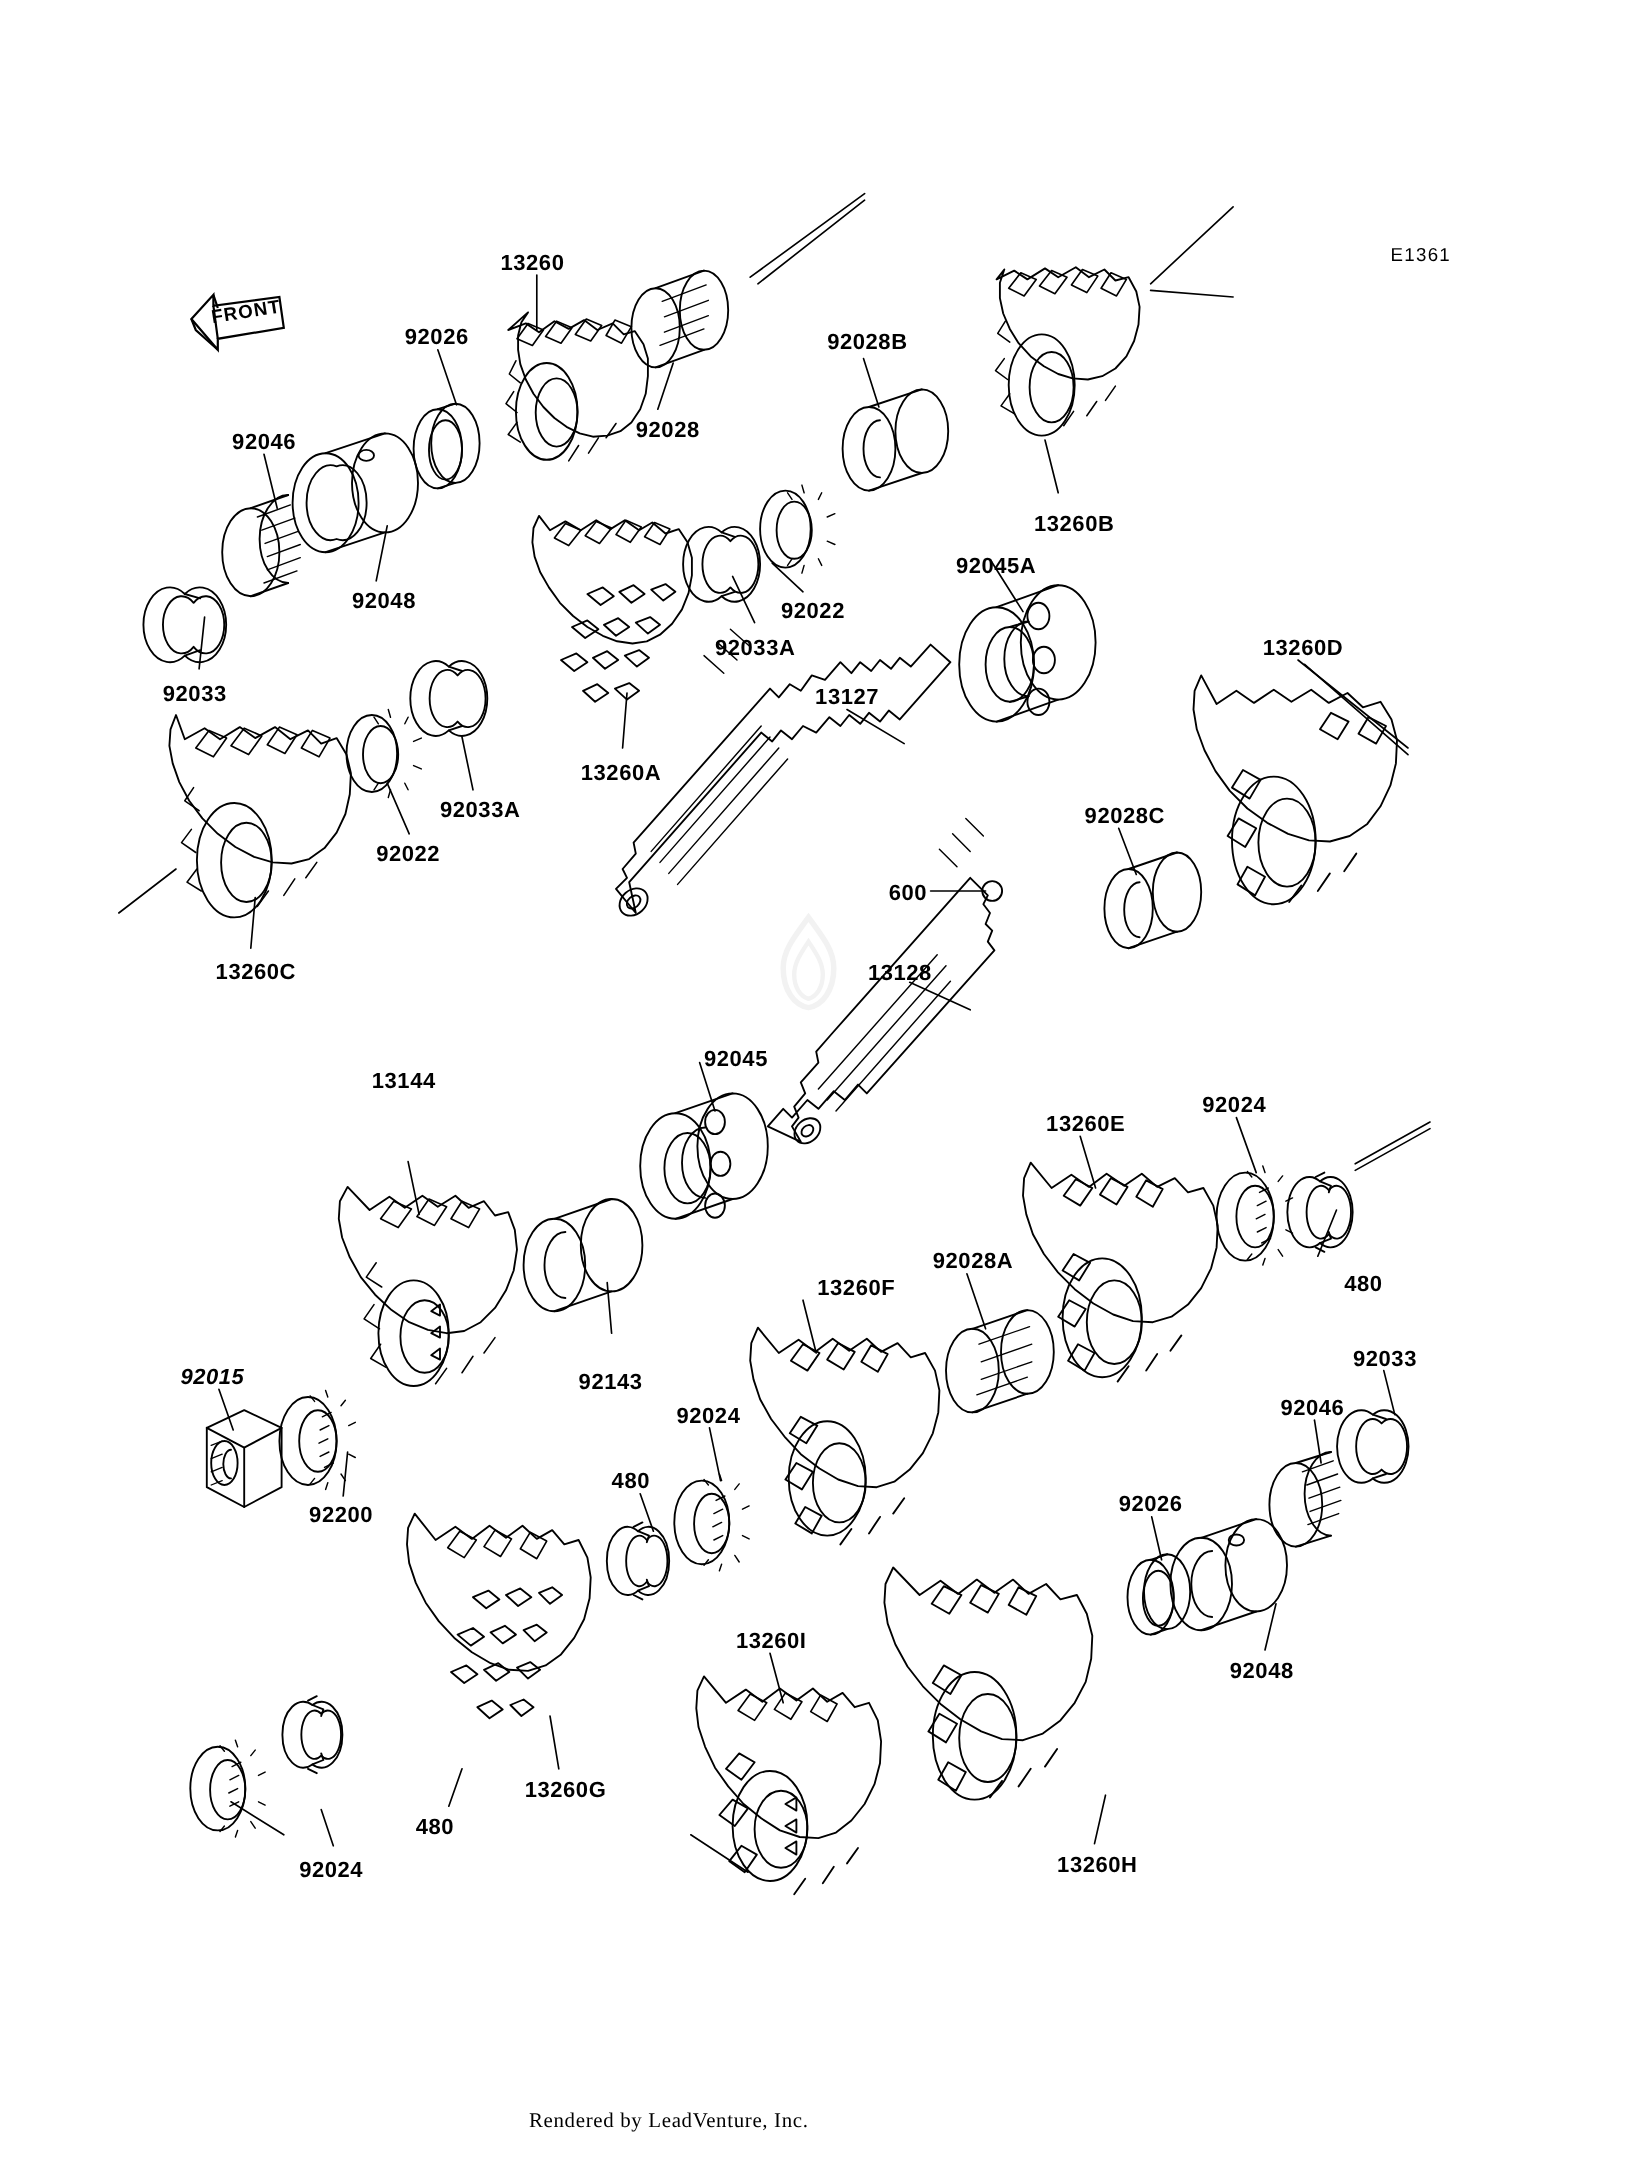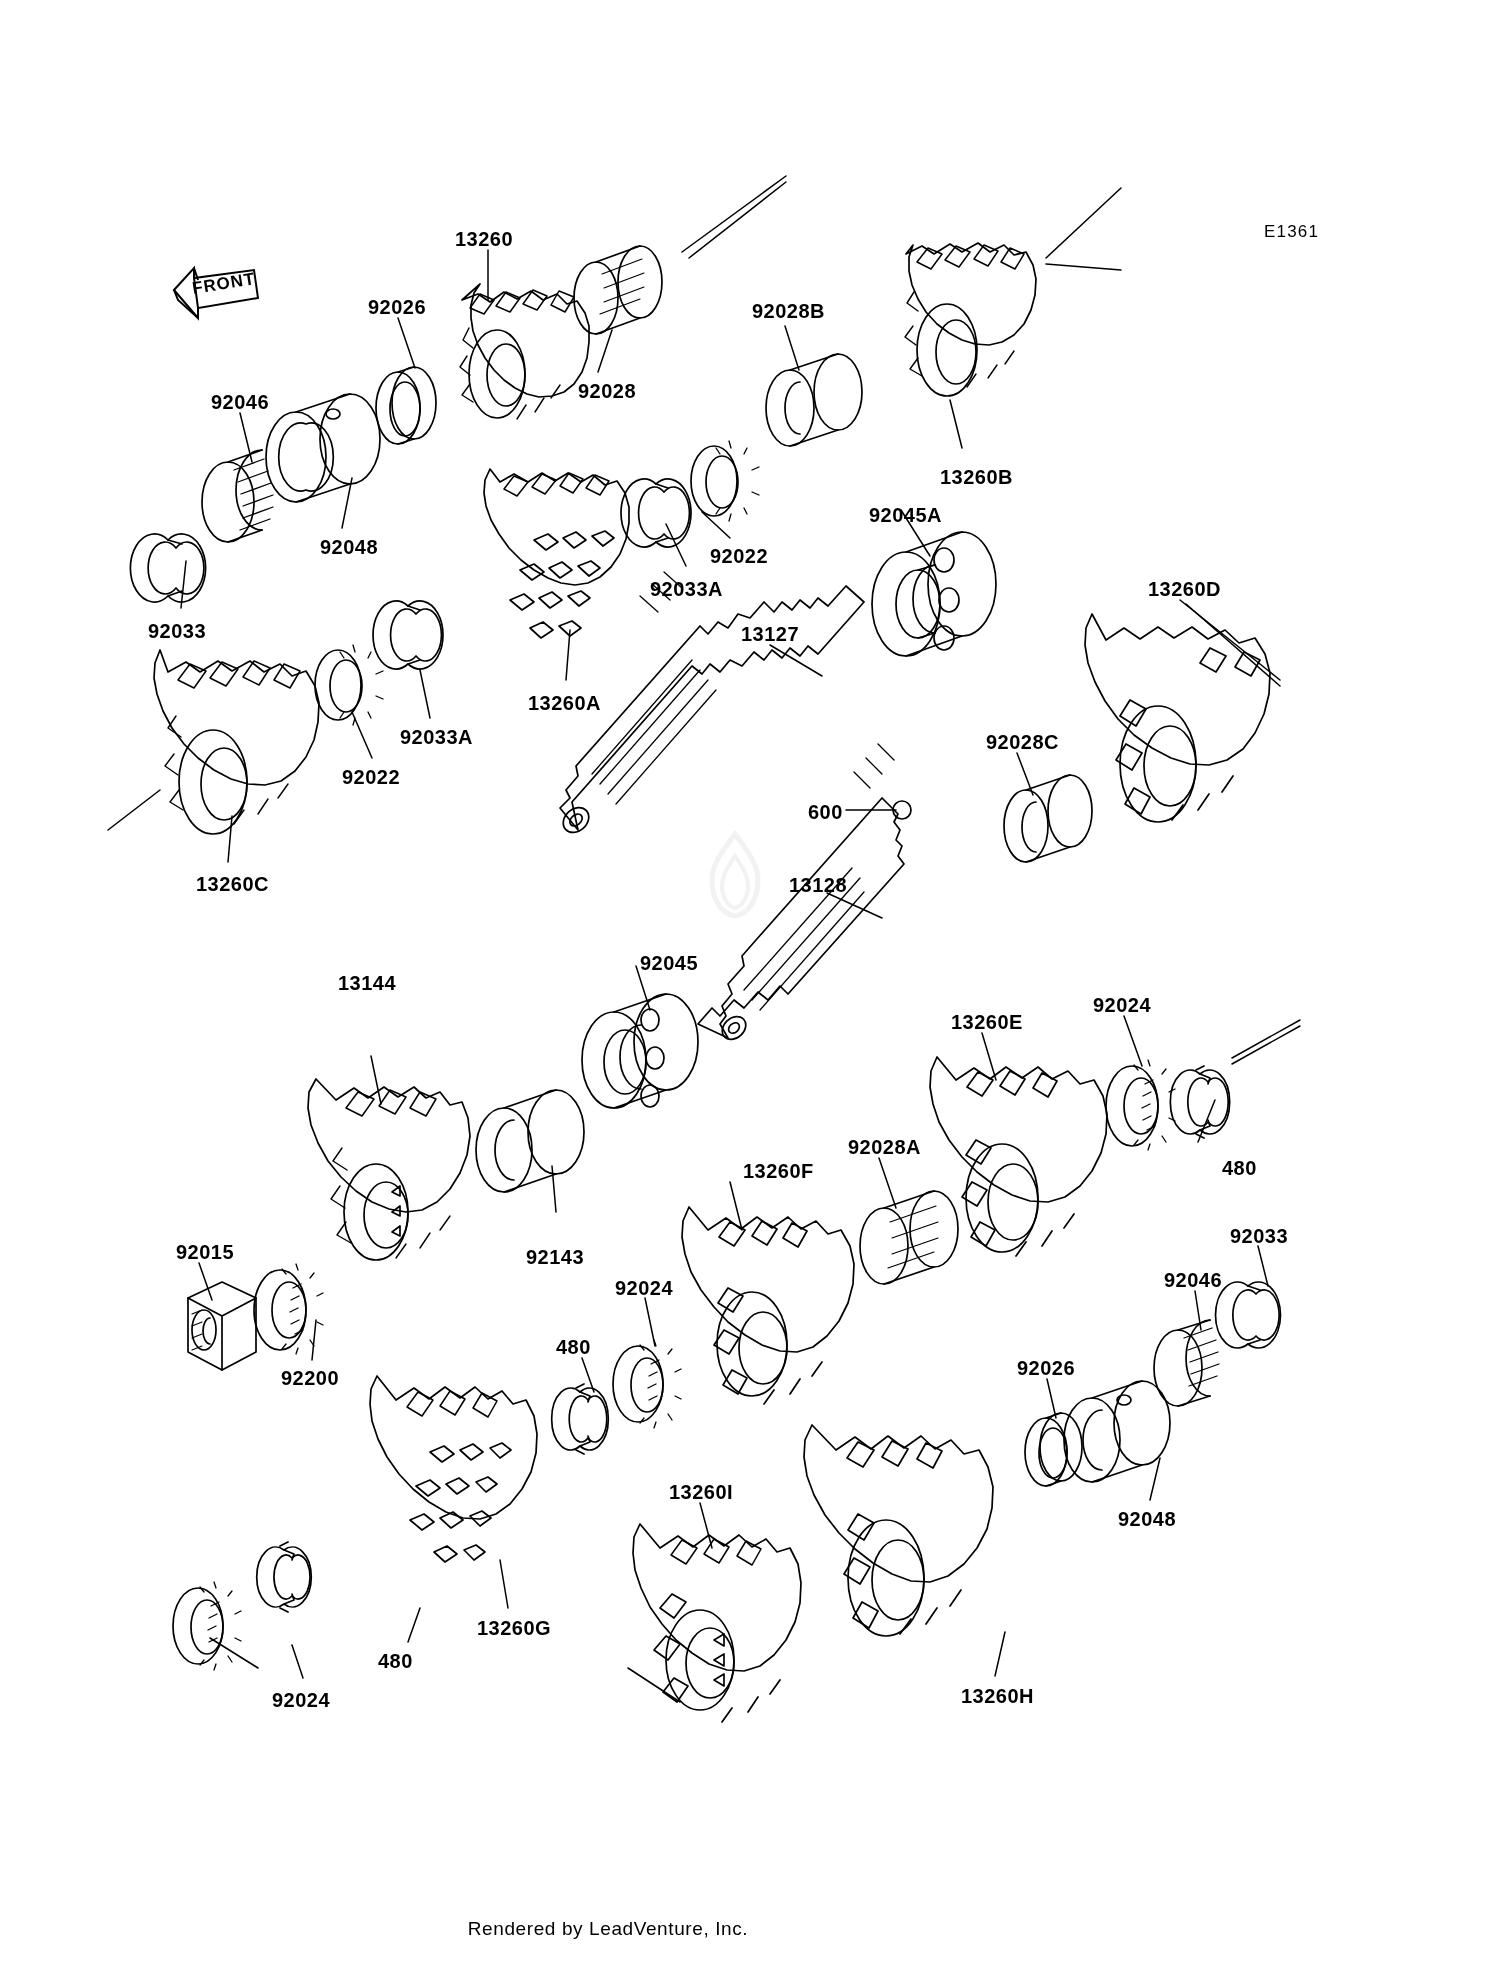--- a/index.html
+++ b/index.html
@@ -44,21 +44,21 @@
     letter-spacing: 1.2px;
     white-space: nowrap;
     color: #000;
   }
   .footer {
     position: absolute;
     left: 0;
     top: 1918px;
     width: 1216px;
     text-align: center;
-    font-family: Liberation Sans, sans-serif;
+    font-family: Liberation Serif, serif;
     font-size: 19px;
     letter-spacing: 0.6px;
     color: #000;
   }
   .watermark {
     position: absolute;
     left: 470px;
     top: 820px;
     font-family: "Liberation Sans", sans-serif;
     font-size: 46px;
@@ -584,21 +584,21 @@
       <div class="label" style="left: 808px; top: 801px;">600</div>
       <div class="label" style="left: 789px; top: 874px;">13128</div>
       <div class="label" style="left: 604px; top: 952px; margin-left: 36px;">92045</div>
       <div class="label" style="left: 951px; top: 1011px;">13260E</div>
       <div class="label" style="left: 1093px; top: 994px;">92024</div>
       <div class="label" style="left: 1222px; top: 1157px;">480</div>
       <div class="label" style="left: 338px; top: 972px;">13144</div>
       <div class="label" style="left: 848px; top: 1136px;">92028A</div>
       <div class="label" style="left: 526px; top: 1220px; margin-top: 26px;">92143</div>
       <div class="label" style="left: 699px; top: 1160px; margin-left: 44px;">13260F</div>
-      <div class="label" style="left: 176px; top: 1241px;">92015</div>
+      <div class="label" style="left: 164px; top: 1241px; font-style: italic;">92015</div>
       <div class="label" style="left: 281px; top: 1367px;">92200</div>
       <div class="label" style="left: 615px; top: 1277px;">92024</div>
       <div class="label" style="left: 556px; top: 1336px;">480</div>
       <div class="label" style="left: 1017px; top: 1357px;">92026</div>
       <div class="label" style="left: 1164px; top: 1269px;">92046</div>
       <div class="label" style="left: 1230px; top: 1225px;">92033</div>
       <div class="label" style="left: 1118px; top: 1508px;">92048</div>
       <div class="label" style="left: 669px; top: 1481px;">13260I</div>
       <div class="label" style="left: 477px; top: 1617px;">13260G</div>
       <div class="label" style="left: 378px; top: 1650px;">480</div>

